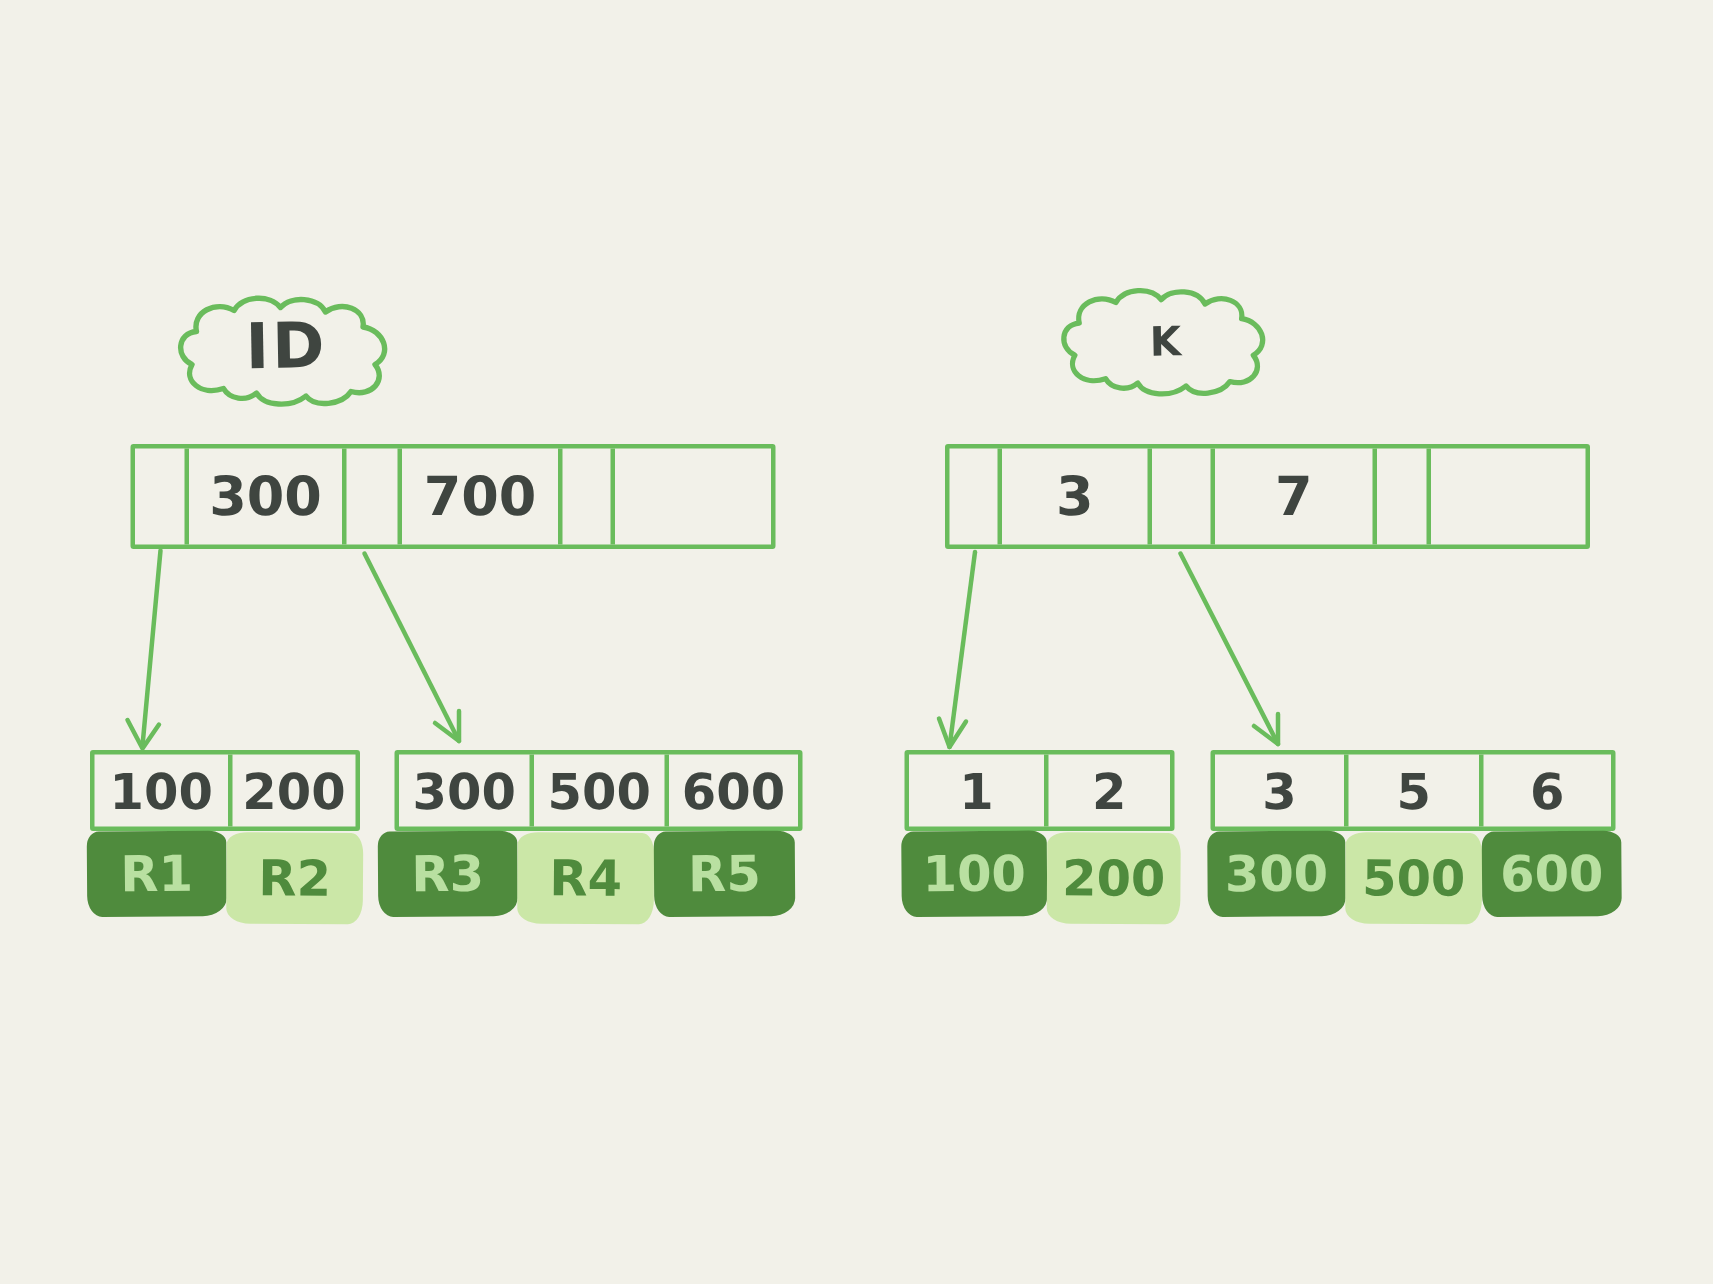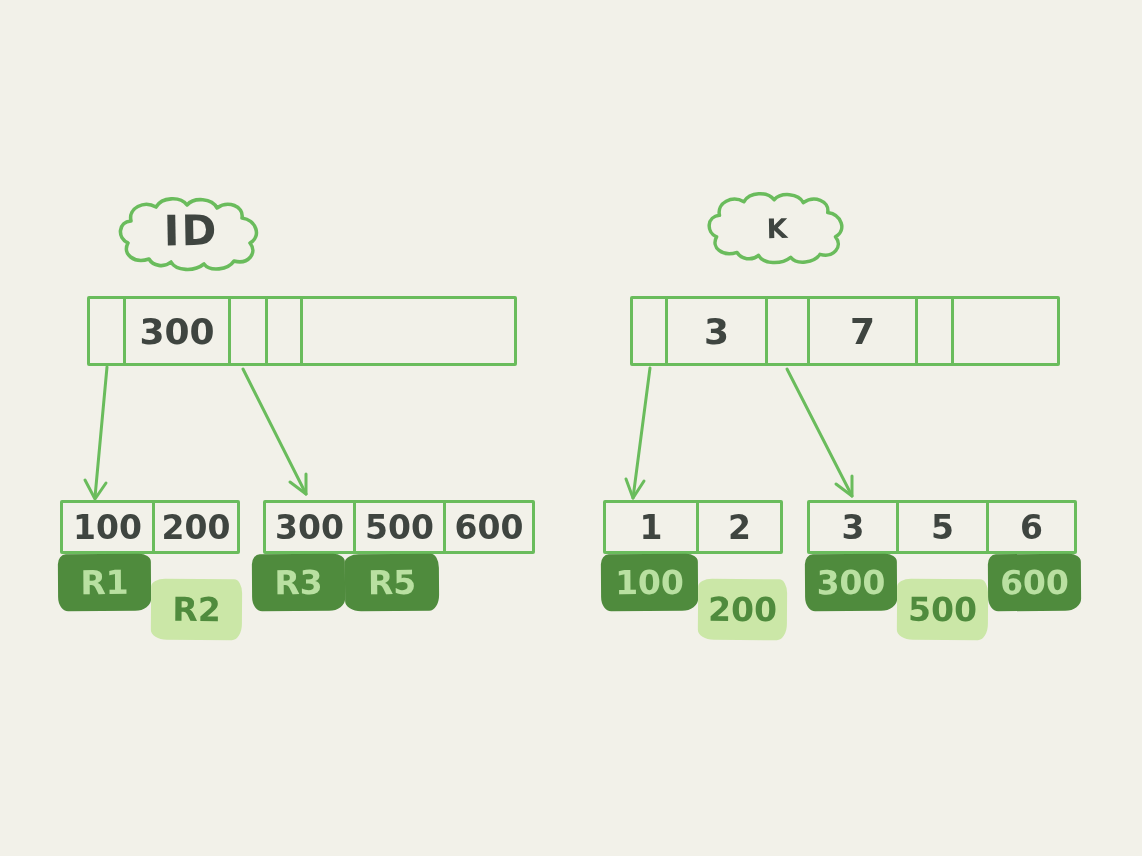--- a/index.html
+++ b/index.html
@@ -91,21 +91,20 @@
   .val.tone-dark{
     background:var(--dark-fill);
     color:var(--text-on-dark);
     transform:rotate(-0.4deg);
   }
   .val.tone-light{
     background:var(--light-fill);
     color:var(--text-on-light);
     height:61px;
     transform:translateY(1px) rotate(0.4deg);
-    margin-top:24px;
   }
   .val:nth-child(even){border-radius:14px 8px 10px 16px / 8px 14px 16px 10px;}
 </style>
 </head>
 <body>
 
 <div class="canvas">
 
   <svg class="arrows" viewBox="0 0 1142 856">
     <g>
@@ -133,20 +132,21 @@
 
   <svg class="cloud-svg" style="left:704px;top:191px;" width="148" height="78" viewBox="0 0 150 80">
     <path d="M33 63 C18 68 6 58 12 47 C1 42 2 26 15 25 C12 12 28 4 40 11 C46 1 64 0 71 9 C78 1 96 2 101 12 C112 4 128 10 126 22 C140 24 146 40 134 47 C142 57 132 69 118 65 C112 74 94 76 88 68 C78 76 60 75 55 66 C48 72 37 70 33 63 Z"></path>
   </svg>
   <div class="cloud-label small" style="left:733px;top:213px;width:90px;">K</div>
 
   <div class="node root" style="left:87px;top:296px;width:430px;height:70px;">
     <div class="cell" style="width:36px"></div>
     <div class="cell" style="width:105px">300</div>
     <div class="cell" style="width:37px"></div>
+    <div class="cell" style="width:107px">700</div>
     <div class="cell" style="width:35px"></div>
     <div class="cell"></div>
   </div>
 
   <div class="node root" style="left:630px;top:296px;width:430px;height:70px;">
     <div class="cell" style="width:35px"></div>
     <div class="cell" style="width:100px">3</div>
     <div class="cell" style="width:42px"></div>
     <div class="cell" style="width:108px">7</div>
     <div class="cell" style="width:36px"></div>
@@ -162,20 +162,21 @@
     <div class="val tone-light" style="width:91px">R2</div>
   </div>
 
   <div class="node leaf" style="left:263px;top:500px;width:272px;height:54px;">
     <div class="cell" style="width:90px">300</div>
     <div class="cell" style="width:90px">500</div>
     <div class="cell">600</div>
   </div>
   <div class="valrow" style="left:252px;top:554px;width:278px;">
     <div class="val tone-dark" style="width:93px">R3</div>
+    <div class="val tone-light" style="width:91px">R4</div>
     <div class="val tone-dark" style="width:94px">R5</div>
   </div>
 
   <div class="node leaf" style="left:603px;top:500px;width:180px;height:54px;">
     <div class="cell" style="width:93px">1</div>
     <div class="cell">2</div>
   </div>
   <div class="valrow" style="left:601px;top:554px;width:186px;">
     <div class="val tone-dark" style="width:97px">100</div>
     <div class="val tone-light" style="width:89px">200</div>

